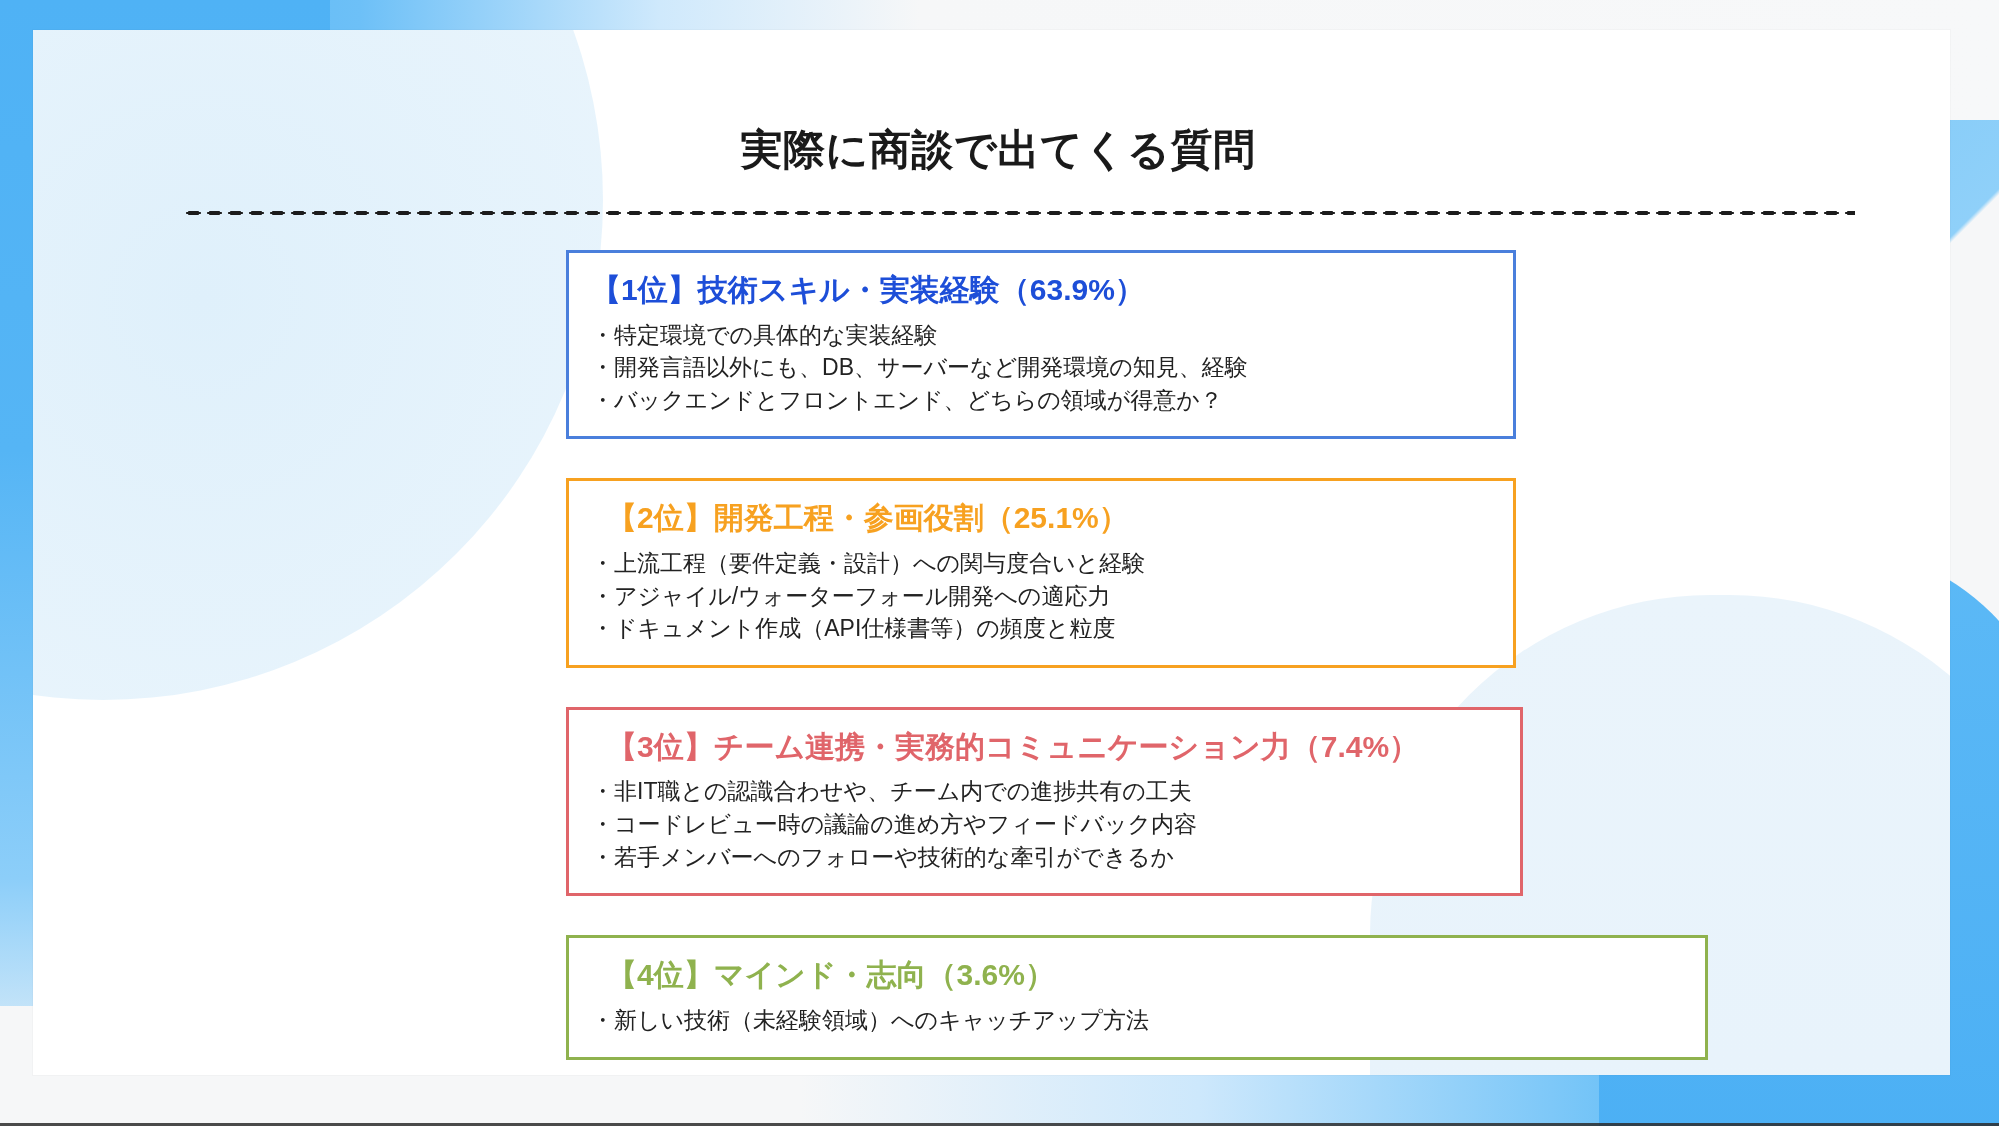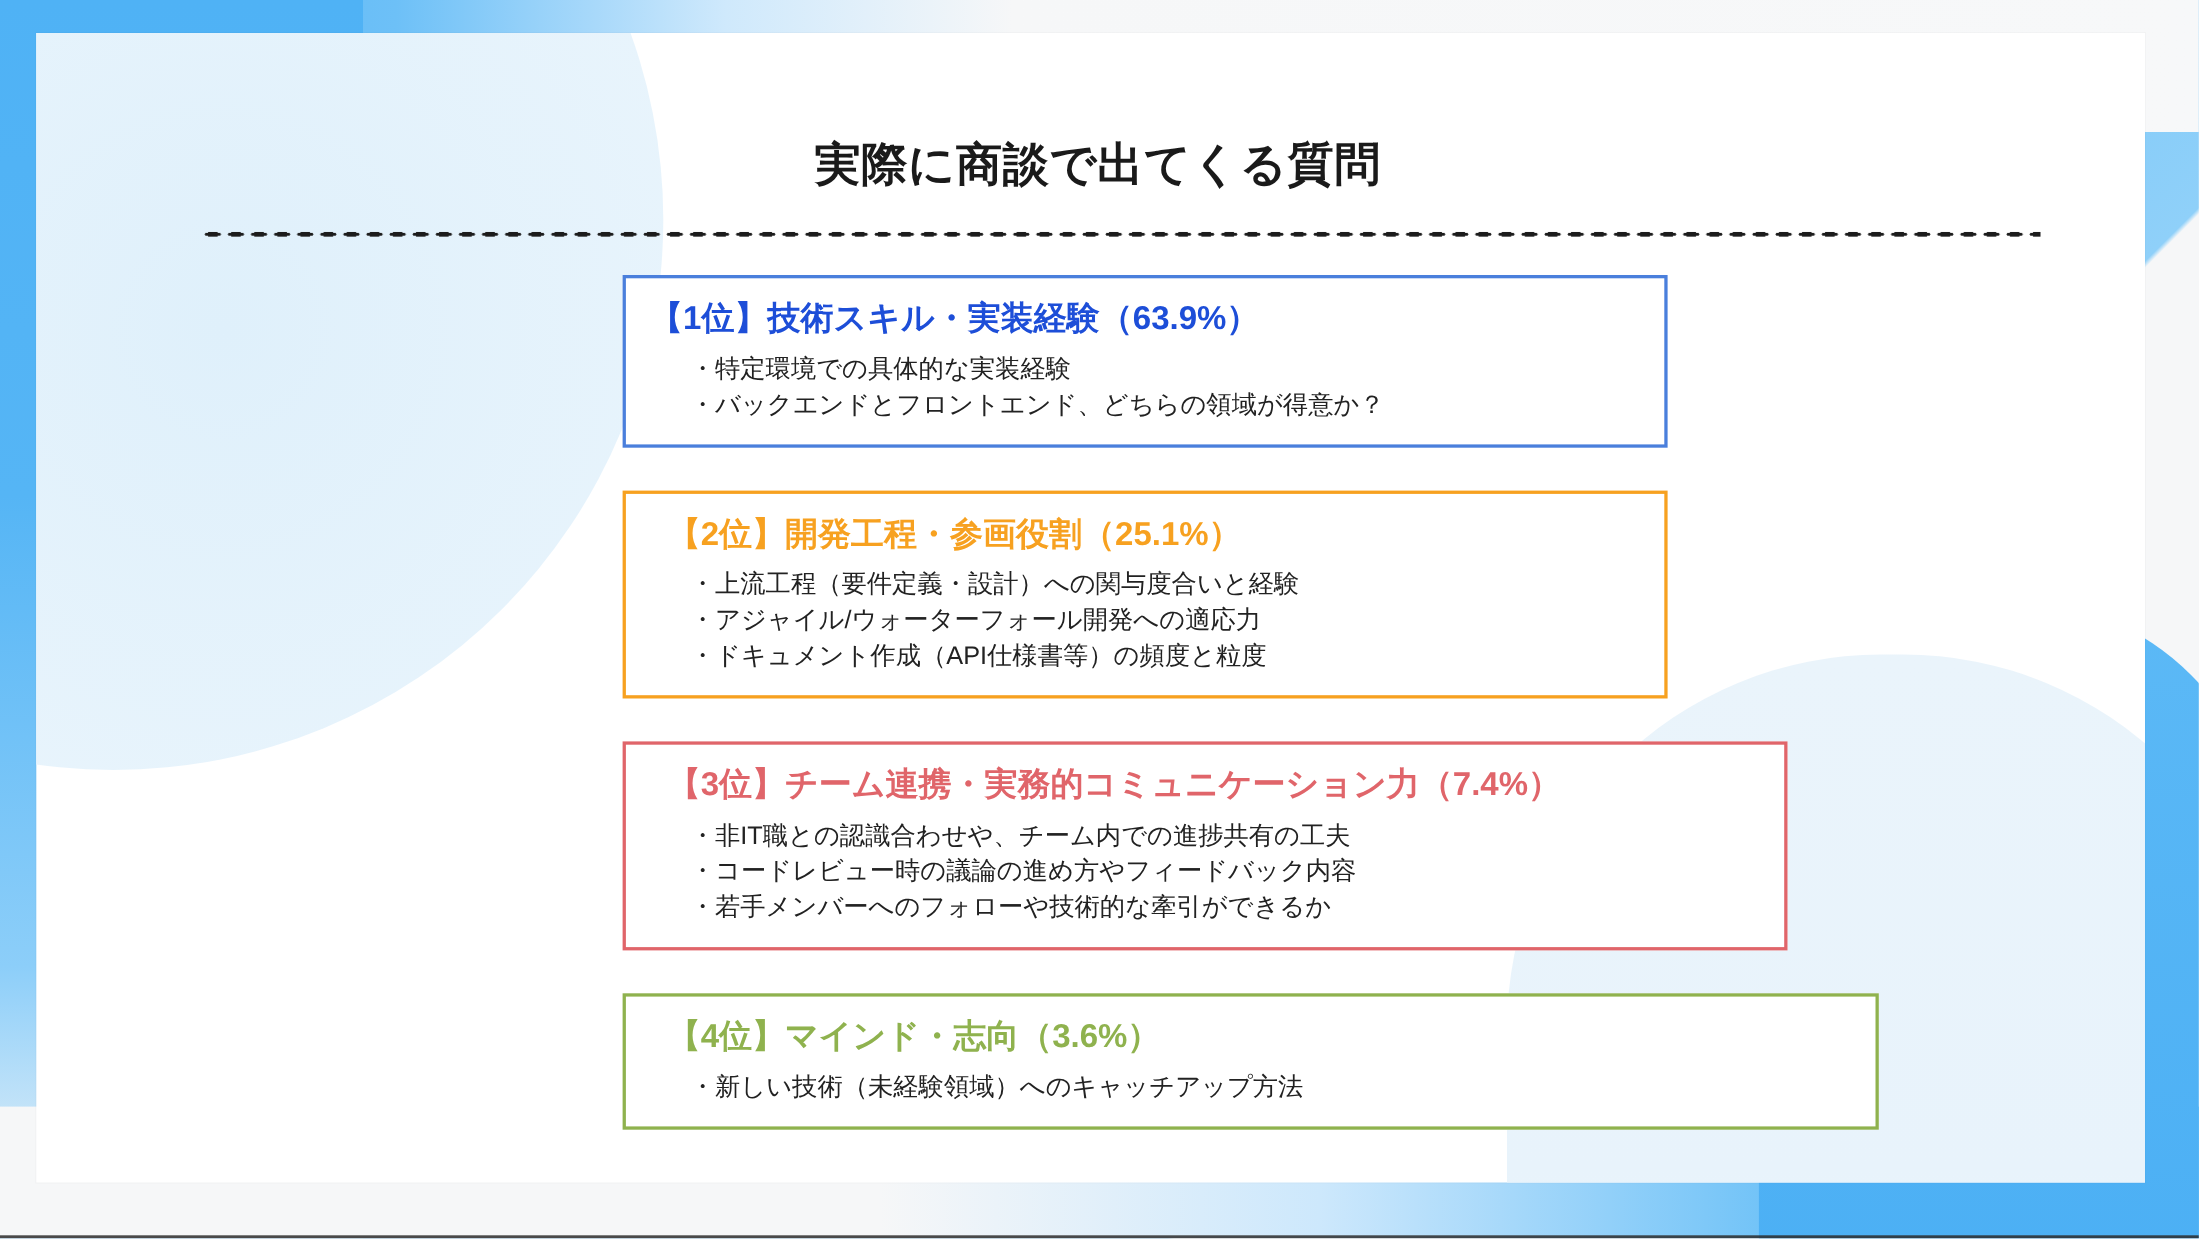--- a/index.html
+++ b/index.html
@@ -38,28 +38,28 @@
         font-size:42px;font-weight:700;color:#1a1a1a;letter-spacing:.5px;margin-left:25px;}
 
   .divider{position:absolute;left:150px;top:180px;width:1672px;height:6px;
         background-image:radial-gradient(#1c1c1c 48%,transparent 52%);
         background-size:21px 6px;background-repeat:repeat-x;}
 
   .boxes{position:absolute;left:533px;top:220px;width:960px;}
   .qbox{position:relative;box-sizing:border-box;border:3px solid #888;background:#ffffff;}
   .qbox + .qbox{margin-top:39px;}
   .qbox .qhead{font-size:30px;font-weight:700;padding:18px 22px 10px 22px;line-height:1.25;white-space:nowrap;}
-  .qbox .qlist{padding:0 22px 20px 22px;margin-left:36px;}
+  .qbox .qlist{padding:0 22px 20px 22px;}
   .qbox .qitem{font-size:23px;color:#222;line-height:1.42;white-space:nowrap;}
 
   .b1{width:950px;border-color:#4a7fdc;}
   .b1 .qhead{color:#1d4ed8;}
   .b2{width:950px;border-color:#f7a120;}
   .b2 .qhead{color:#f7a120;}
-  .b3{width:1059px;border-color:#e0656a;}
+  .b3{width:957px;border-color:#e0656a;}
   .b3 .qhead{color:#e0656a;}
   .b4{width:1142px;border-color:#8fb24e;}
   .b4 .qhead{color:#8fb24e;}
 
   .b2 .qlist,.b3 .qlist,.b4 .qlist{padding-top:4px;}
   .b2 .qhead,.b3 .qhead,.b4 .qhead{padding-bottom:6px;margin-left:16px;}
 </style>
 </head>
 <body>
 
@@ -77,20 +77,21 @@
     <div class="card-inner">
       <div class="page-title">実際に商談で出てくる質問</div>
       <div class="divider"></div>
 
       <div class="boxes">
 
         <div class="qbox b1">
           <div class="qhead">【1位】技術スキル・実装経験（63.9%）</div>
           <div class="qlist">
             <div class="qitem">・特定環境での具体的な実装経験</div>
+            <div class="qitem">・開発言語以外にも、DB、サーバーなど開発環境の知見、経験</div>
             <div class="qitem">・バックエンドとフロントエンド、どちらの領域が得意か？</div>
           </div>
         </div>
 
         <div class="qbox b2">
           <div class="qhead">【2位】開発工程・参画役割（25.1%）</div>
           <div class="qlist">
             <div class="qitem">・上流工程（要件定義・設計）への関与度合いと経験</div>
             <div class="qitem">・アジャイル/ウォーターフォール開発への適応力</div>
             <div class="qitem">・ドキュメント作成（API仕様書等）の頻度と粒度</div>

